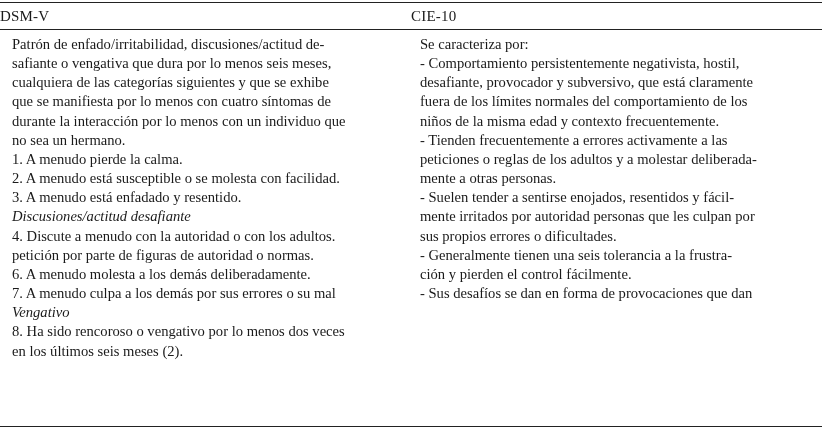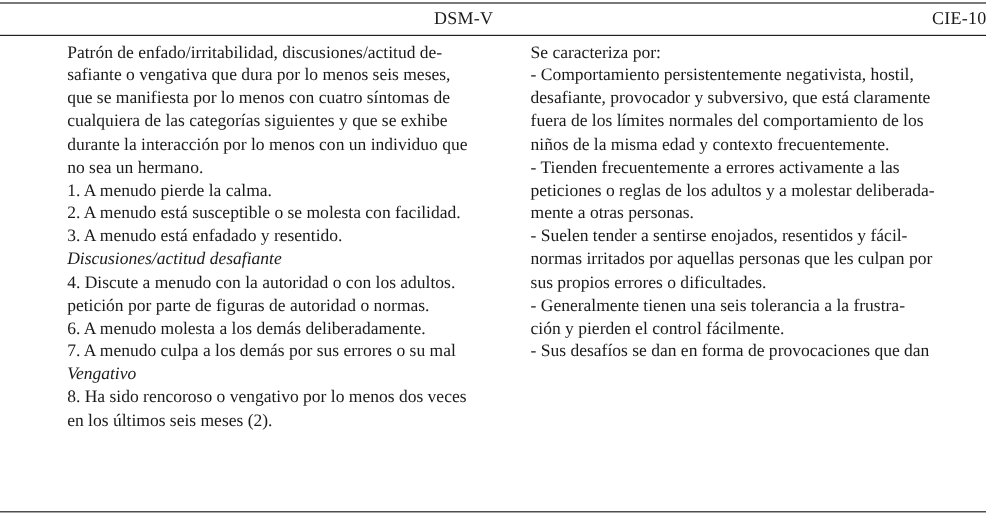--- a/index.html
+++ b/index.html
@@ -25,30 +25,29 @@
     box-sizing: border-box;
   }
   .header-row {
     display: flex;
     height: 27px;
     border-bottom: 1.3px solid #222;
     box-sizing: border-box;
   }
   .header-cell {
     flex: 0 0 auto;
-    text-align: right;
+    text-align: left;
     font-size: 15px;
     line-height: 26px;
     letter-spacing: 0.2px;
   }
   .header-cell.left { width: 411px; }
   .header-cell.right { width: 411px; }
   .body-row {
     display: flex;
-    margin-left: 44px;
   }
   .cell {
     box-sizing: border-box;
     font-size: 14.6px;
     line-height: 19.15px;
     padding-top: 5px;
     text-align: left;
   }
   .cell.left {
     width: 411px;
@@ -74,22 +73,22 @@
 <div class="table">
   <div class="header-row">
     <div class="header-cell left">DSM-V</div>
     <div class="header-cell right">CIE-10</div>
   </div>
 
   <div class="body-row">
     <div class="cell left">
       <span class="line">Patrón de enfado/irritabilidad, discusiones/actitud de-</span>
       <span class="line">safiante o vengativa que dura por lo menos seis meses,</span>
+      <span class="line">cualquiera de las categorías siguientes y que se exhibe</span>
       <span class="line">que se manifiesta por lo menos con cuatro síntomas de</span>
-      <span class="line">cualquiera de las categorías siguientes y que se exhibe</span>
       <span class="line">durante la interacción por lo menos con un individuo que</span>
       <span class="line">no sea un hermano.</span>
       <span class="line">1. A menudo pierde la calma.</span>
       <span class="line">2. A menudo está susceptible o se molesta con facilidad.</span>
       <span class="line">3. A menudo está enfadado y resentido.</span>
       <span class="line italic">Discusiones/actitud desafiante</span>
       <span class="line">4. Discute a menudo con la autoridad o con los adultos.</span>
       <span class="line">petición por parte de figuras de autoridad o normas.</span>
       <span class="line">6. A menudo molesta a los demás deliberadamente.</span>
       <span class="line">7. A menudo culpa a los demás por sus errores o su mal</span>
@@ -101,20 +100,20 @@
     <div class="cell right">
       <span class="line">Se caracteriza por:</span>
       <span class="line">- Comportamiento persistentemente negativista, hostil,</span>
       <span class="line">desafiante, provocador y subversivo, que está claramente</span>
       <span class="line">fuera de los límites normales del comportamiento de los</span>
       <span class="line">niños de la misma edad y contexto frecuentemente.</span>
       <span class="line">- Tienden frecuentemente a errores activamente a las</span>
       <span class="line">peticiones o reglas de los adultos y a molestar deliberada-</span>
       <span class="line">mente a otras personas.</span>
       <span class="line">- Suelen tender a sentirse enojados, resentidos y fácil-</span>
-      <span class="line">normas irritados por aquellas personas que les culpan por</span>
+      <span class="line">mente irritados por autoridad personas que les culpan por</span>
       <span class="line">sus propios errores o dificultades.</span>
       <span class="line">- Generalmente tienen una seis tolerancia a la frustra-</span>
       <span class="line">ción y pierden el control fácilmente.</span>
       <span class="line">- Sus desafíos se dan en forma de provocaciones que dan</span>
     </div>
   </div>
 </div>
 
 </body></html>

